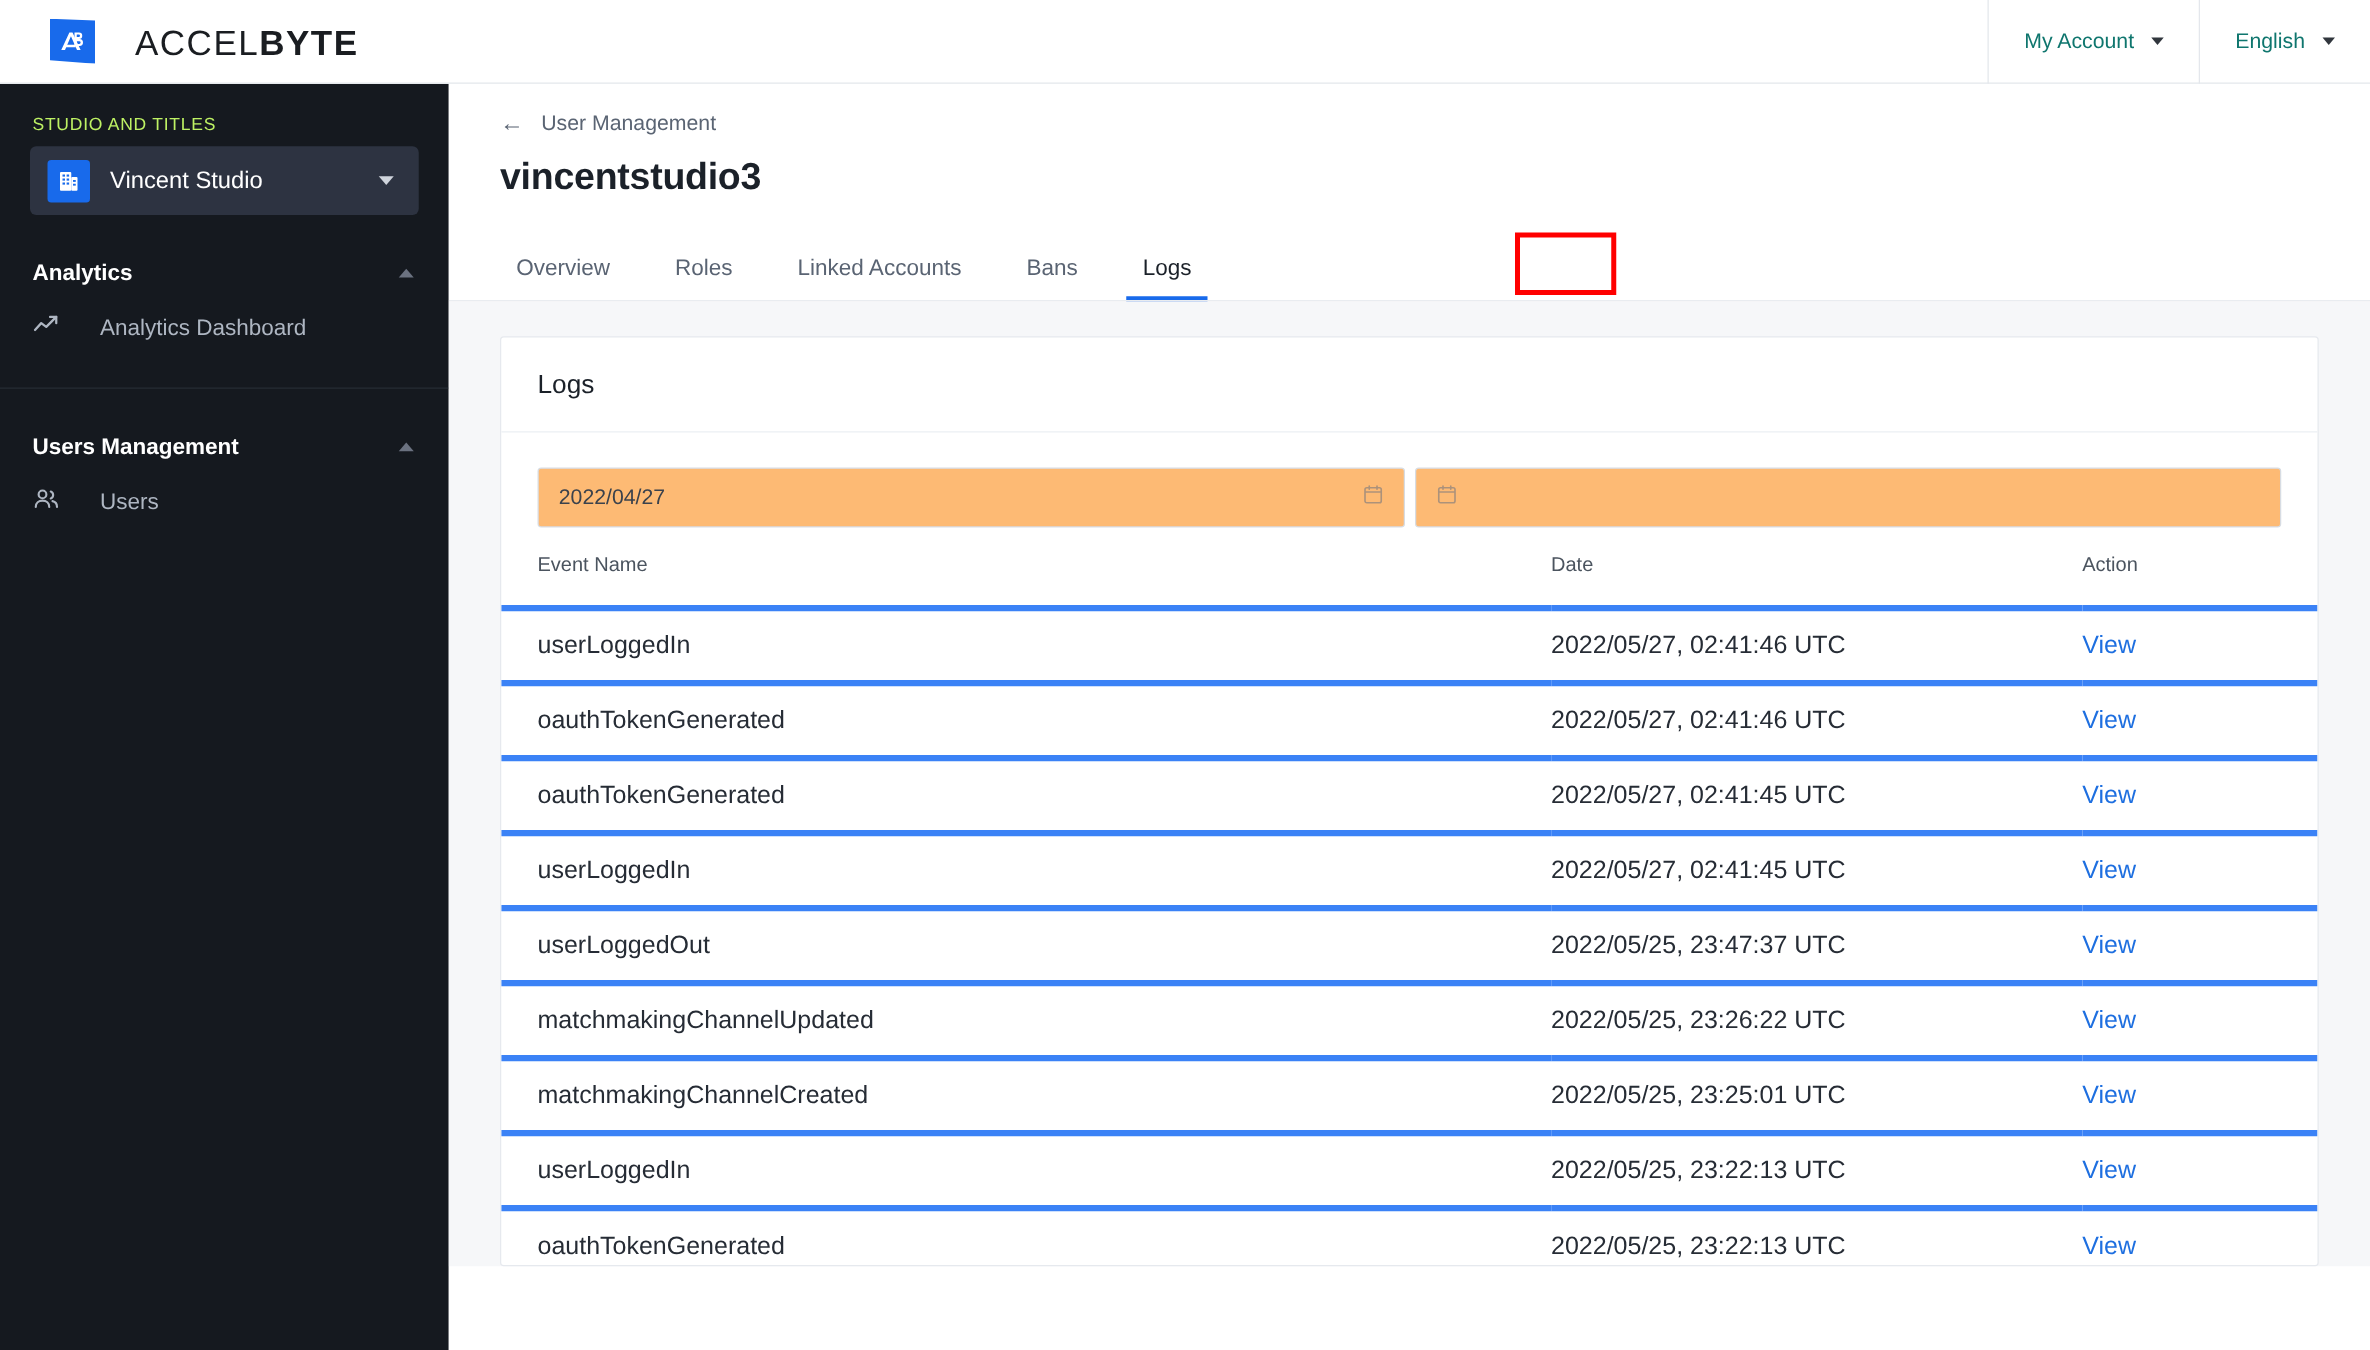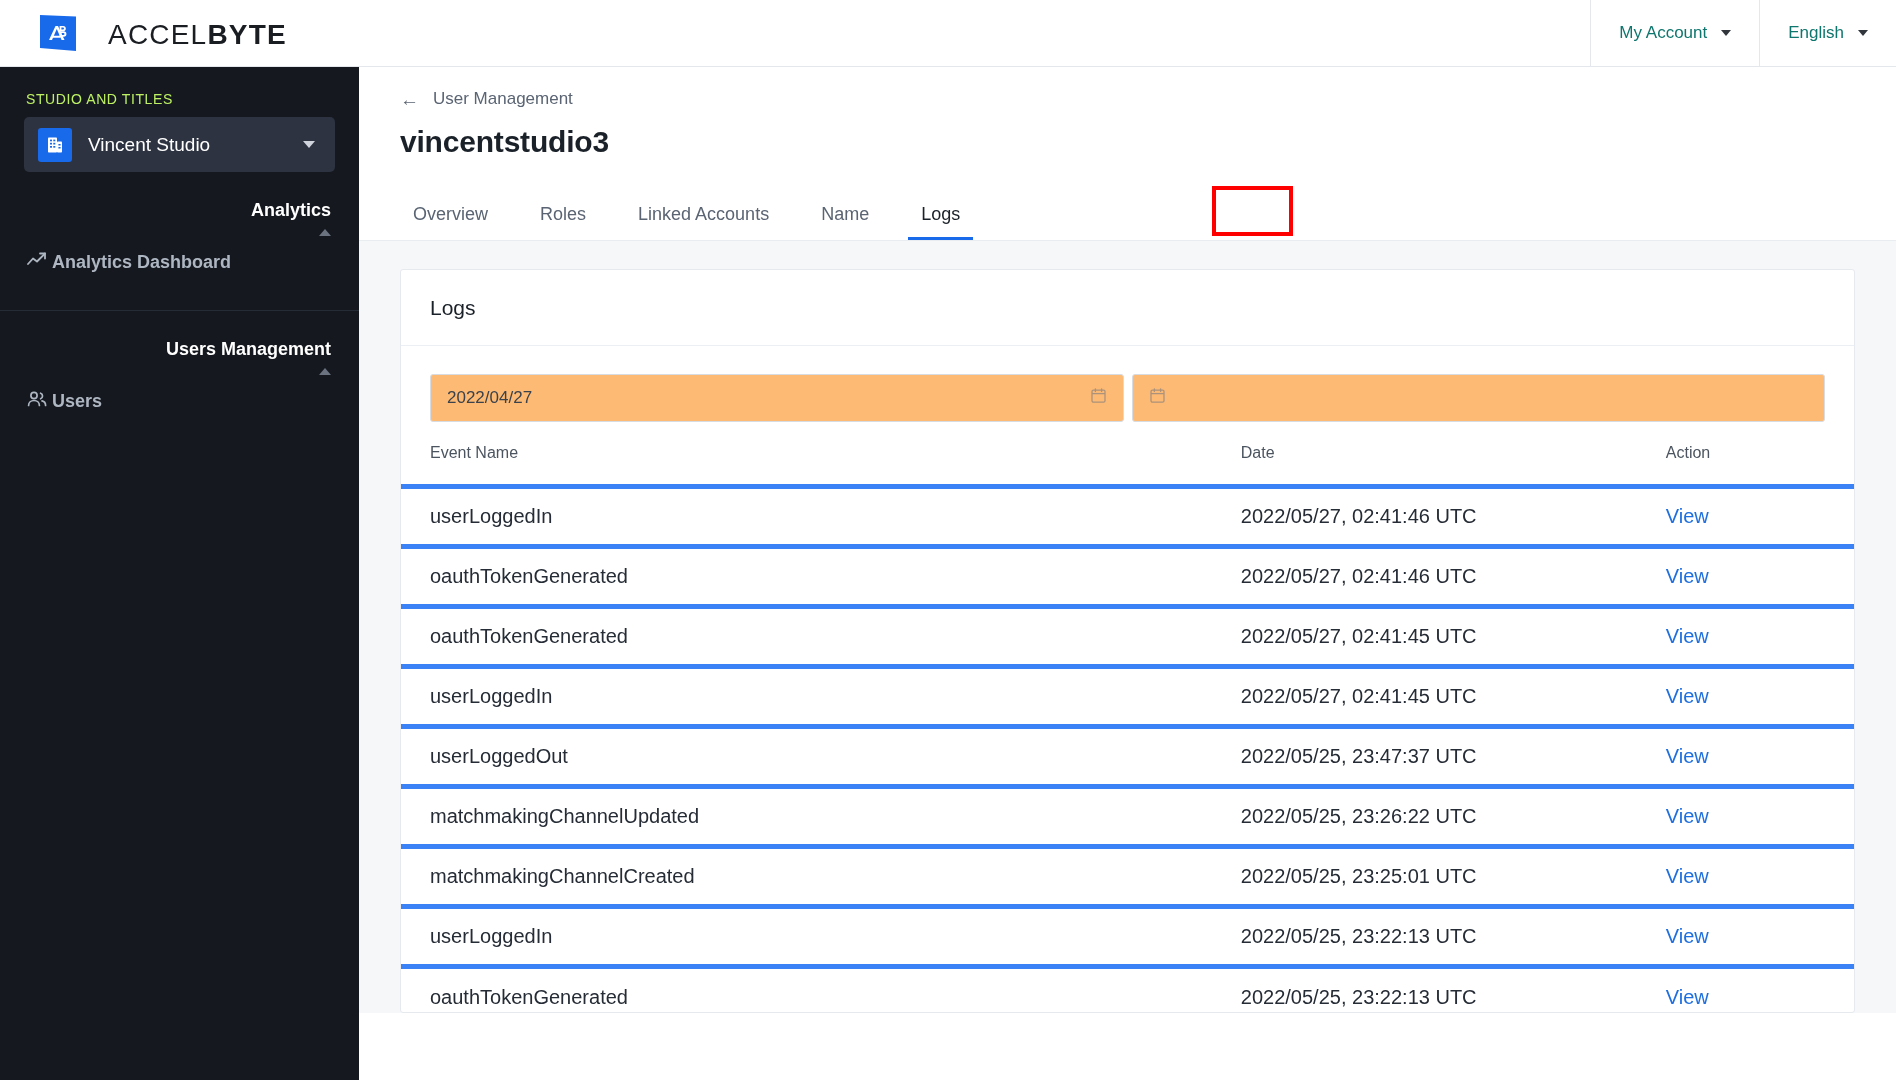--- a/index.html
+++ b/index.html
@@ -75,36 +75,35 @@
   .chev-dn-w {
     width: 0; height: 0;
     border-left: 6px solid transparent;
     border-right: 6px solid transparent;
     border-top: 7px solid #cfd4dc;
     margin-right: 6px;
   }
 
   .nav-section { padding-top: 28px; }
   .nav-head {
-    display: flex; align-items: flex-end;
+    display: flex; align-items: center;
     padding: 0 28px 0 26px; height: 36px;
     cursor: pointer;
-    flex-direction: column;
   }
   .nav-head-text { font-size: 18px; font-weight: 700; color: #ffffff; flex: 1; }
   .chev-up {
     width: 0; height: 0;
     border-left: 6px solid transparent;
     border-right: 6px solid transparent;
     border-bottom: 7px solid #6b7280;
   }
   .nav-item {
-    display: flex; align-items: center; gap: 4px;
+    display: flex; align-items: center; gap: 32px;
     padding: 0 26px; height: 52px;
-    color: #aeb6c2; font-size: 18px; cursor: pointer; font-weight: bold;
+    color: #aeb6c2; font-size: 18px; cursor: pointer;
   }
   .nav-item svg { flex: none; }
   .nav-div {
     height: 1px; background: #262c35; margin: 22px 0 0 0;
   }
 
   
   .main {
     position: absolute; top: 67px; left: 359px;
     width: 1537px; height: 1013px;
@@ -309,21 +308,21 @@
     <div class="tab">
       <span>Overview</span>
     </div>
     <div class="tab">
       <span>Roles</span>
     </div>
     <div class="tab">
       <span>Linked Accounts</span>
     </div>
     <div class="tab">
-      <span>Name</span>
+      <span>Bans</span>
     </div>
     <div class="tab active">
       <span>Logs</span>
     </div>
     <div class="tab-highlight"></div>
     <div class="tabs-rule"></div>
   </div>
 
   <div class="content-area">
     <div class="card">

